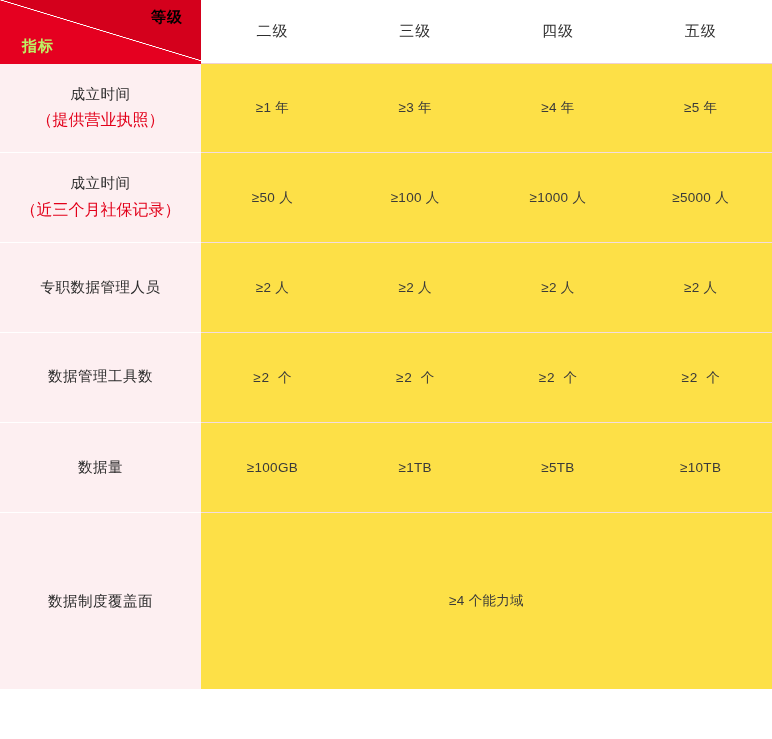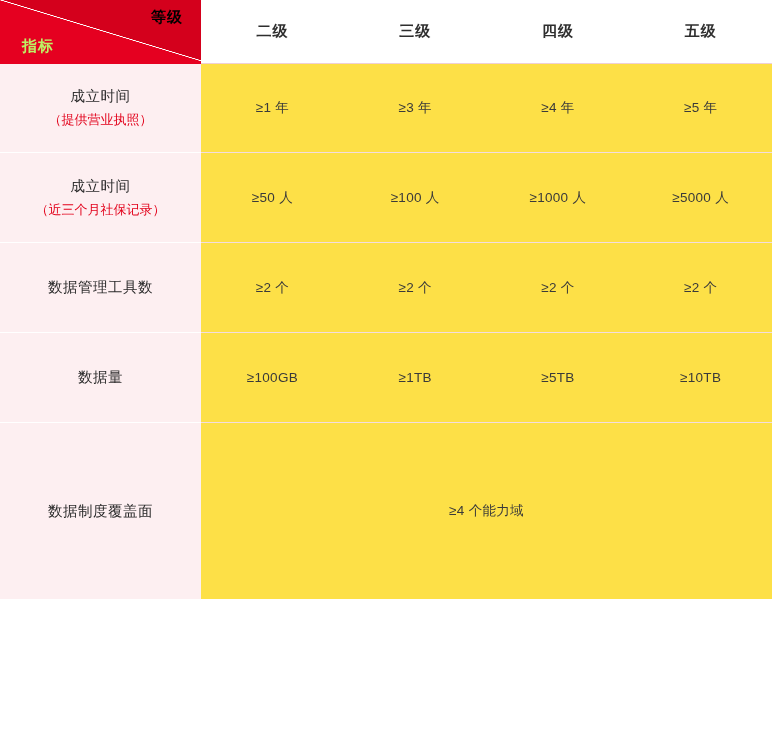--- a/index.html
+++ b/index.html
@@ -57,21 +57,21 @@
     top: 8px;
     color: #000000;
     font-size: 15px;
     letter-spacing: 1px;
     z-index: 2;
   }
   th.lvl {
     background: #ffffff;
     color: #2e2e2e;
     font-size: 15px;
-    font-weight: bold;
+    font-weight: normal;
     letter-spacing: 1px;
     height: 61px;
     border-bottom: 1px solid #f0d0d4;
     vertical-align: middle;
   }
 
   td {
     vertical-align: middle;
     text-align: center;
     border-bottom: 1px solid #f3dde0;
@@ -82,36 +82,36 @@
     font-size: 14.5px;
     line-height: 1.55;
     padding: 8px 8px;
     border-bottom: 1px solid #ffffff;
     letter-spacing: 0.5px;
     margin-top: 22px;
   }
   tr.row td.rowlabel .sub {
     display: block;
     color: #e2001a;
-    font-size: 13px;
+    font-size: 16px;
     margin-top: 3px;
     letter-spacing: 0;
   }
   tr.row td.val {
     background: #fde047;
     color: #3a3a3a;
     font-size: 13.5px;
     letter-spacing: 0.3px;
     padding: 14px 4px;
   }
   tr.r0 td { height: 60px; }
   tr.r1 td { height: 61px; }
   tr.r2 td { height: 61px; }
   tr.r3 td { height: 61px; }
-  tr.r4 td { height: 61px; }
+  tr.r4 td { height: 61px; font-family: Liberation Mono, monospace; }
   tr.r5 td { height: 61px; }
   tr.r6 td { height: 148px; }
 
   td.val.wide {
     font-size: 13.5px;
   }
   tr:last-child td { border-bottom: none; }
 </style>
 </head>
 <body>
@@ -156,20 +156,29 @@
         <td class="rowlabel">
           <span>成立时间</span>
           <span class="sub">（近三个月社保记录）</span>
         </td>
         <td class="val">≥50 人</td>
         <td class="val">≥100 人</td>
         <td class="val">≥1000 人</td>
         <td class="val">≥5000 人</td>
       </tr>
 
+      <tr class="row r3">
+        <td class="rowlabel">
+          <span>专职数据管理人员</span>
+        </td>
+        <td class="val">≥2 人</td>
+        <td class="val">≥2 人</td>
+        <td class="val">≥2 人</td>
+        <td class="val">≥2 人</td>
+      </tr>
 
       <tr class="row r4">
         <td class="rowlabel">
           <span>数据管理工具数</span>
         </td>
         <td class="val">≥2 个</td>
         <td class="val">≥2 个</td>
         <td class="val">≥2 个</td>
         <td class="val">≥2 个</td>
       </tr>

